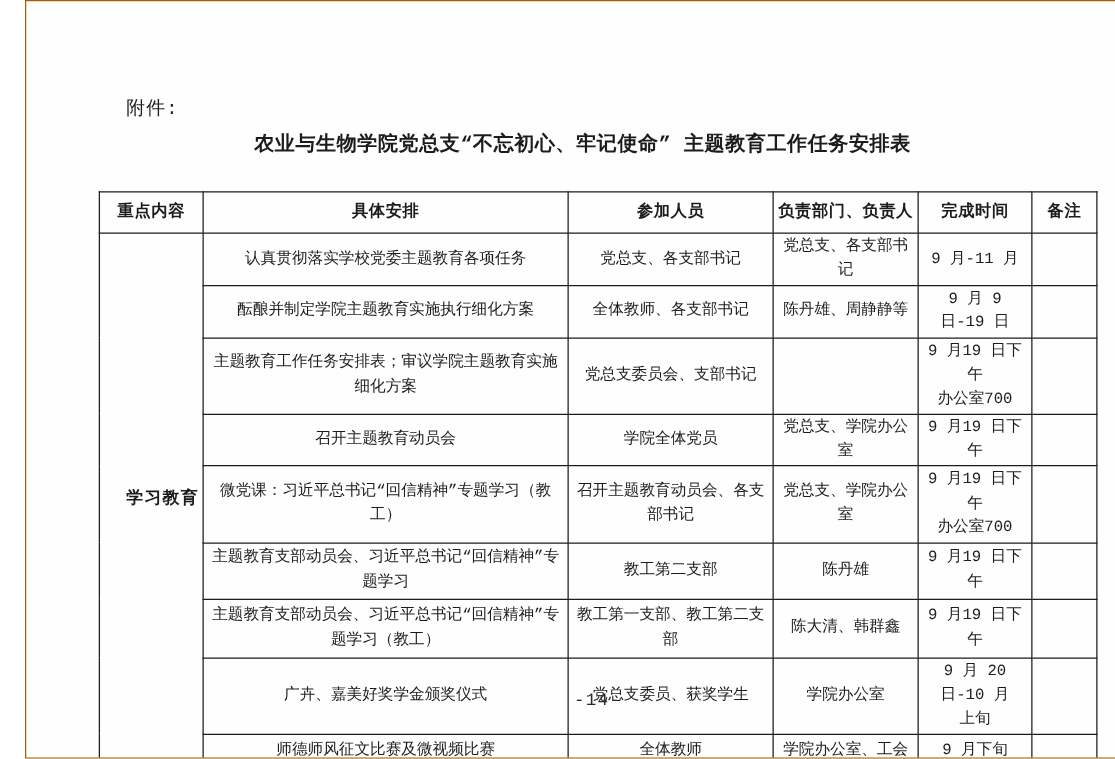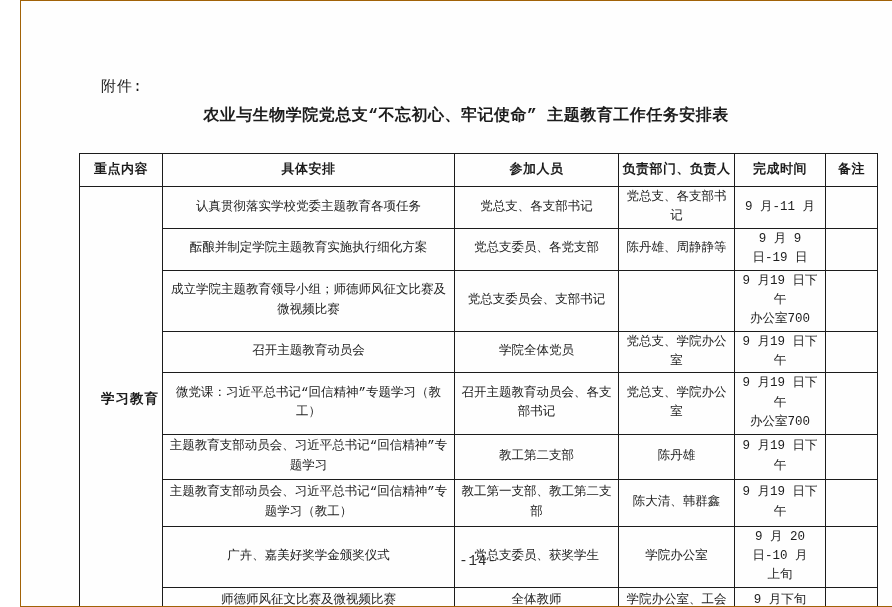--- a/index.html
+++ b/index.html
@@ -105,27 +105,27 @@
       <tr style="height:30px">
         <td class="category" rowspan="9">学习教育</td>
         <td>认真贯彻落实学校党委主题教育各项任务</td>
         <td>党总支、各支部书记</td>
         <td>党总支、各支部书记</td>
         <td>9 月-11 月</td>
         <td></td>
       </tr>
       <tr style="height:30px">
         <td>酝酿并制定学院主题教育实施执行细化方案</td>
-        <td>党总支委员、各党支部</td>
+        <td>全体教师、各支部书记</td>
         <td>陈丹雄、周静静等</td>
         <td>9 月 9 日-19 日</td>
         <td></td>
       </tr>
       <tr style="height:50px">
-        <td>成立学院主题教育领导小组；师德师风征文比赛及微视频比赛</td>
+        <td>主题教育工作任务安排表；审议学院主题教育实施细化方案</td>
         <td>党总支委员会、支部书记</td>
         <td></td>
         <td>9 月19 日下午
 办公室700</td>
         <td></td>
       </tr>
       <tr style="height:38px">
         <td>召开主题教育动员会</td>
         <td>学院全体党员</td>
         <td>党总支、学院办公室</td>

